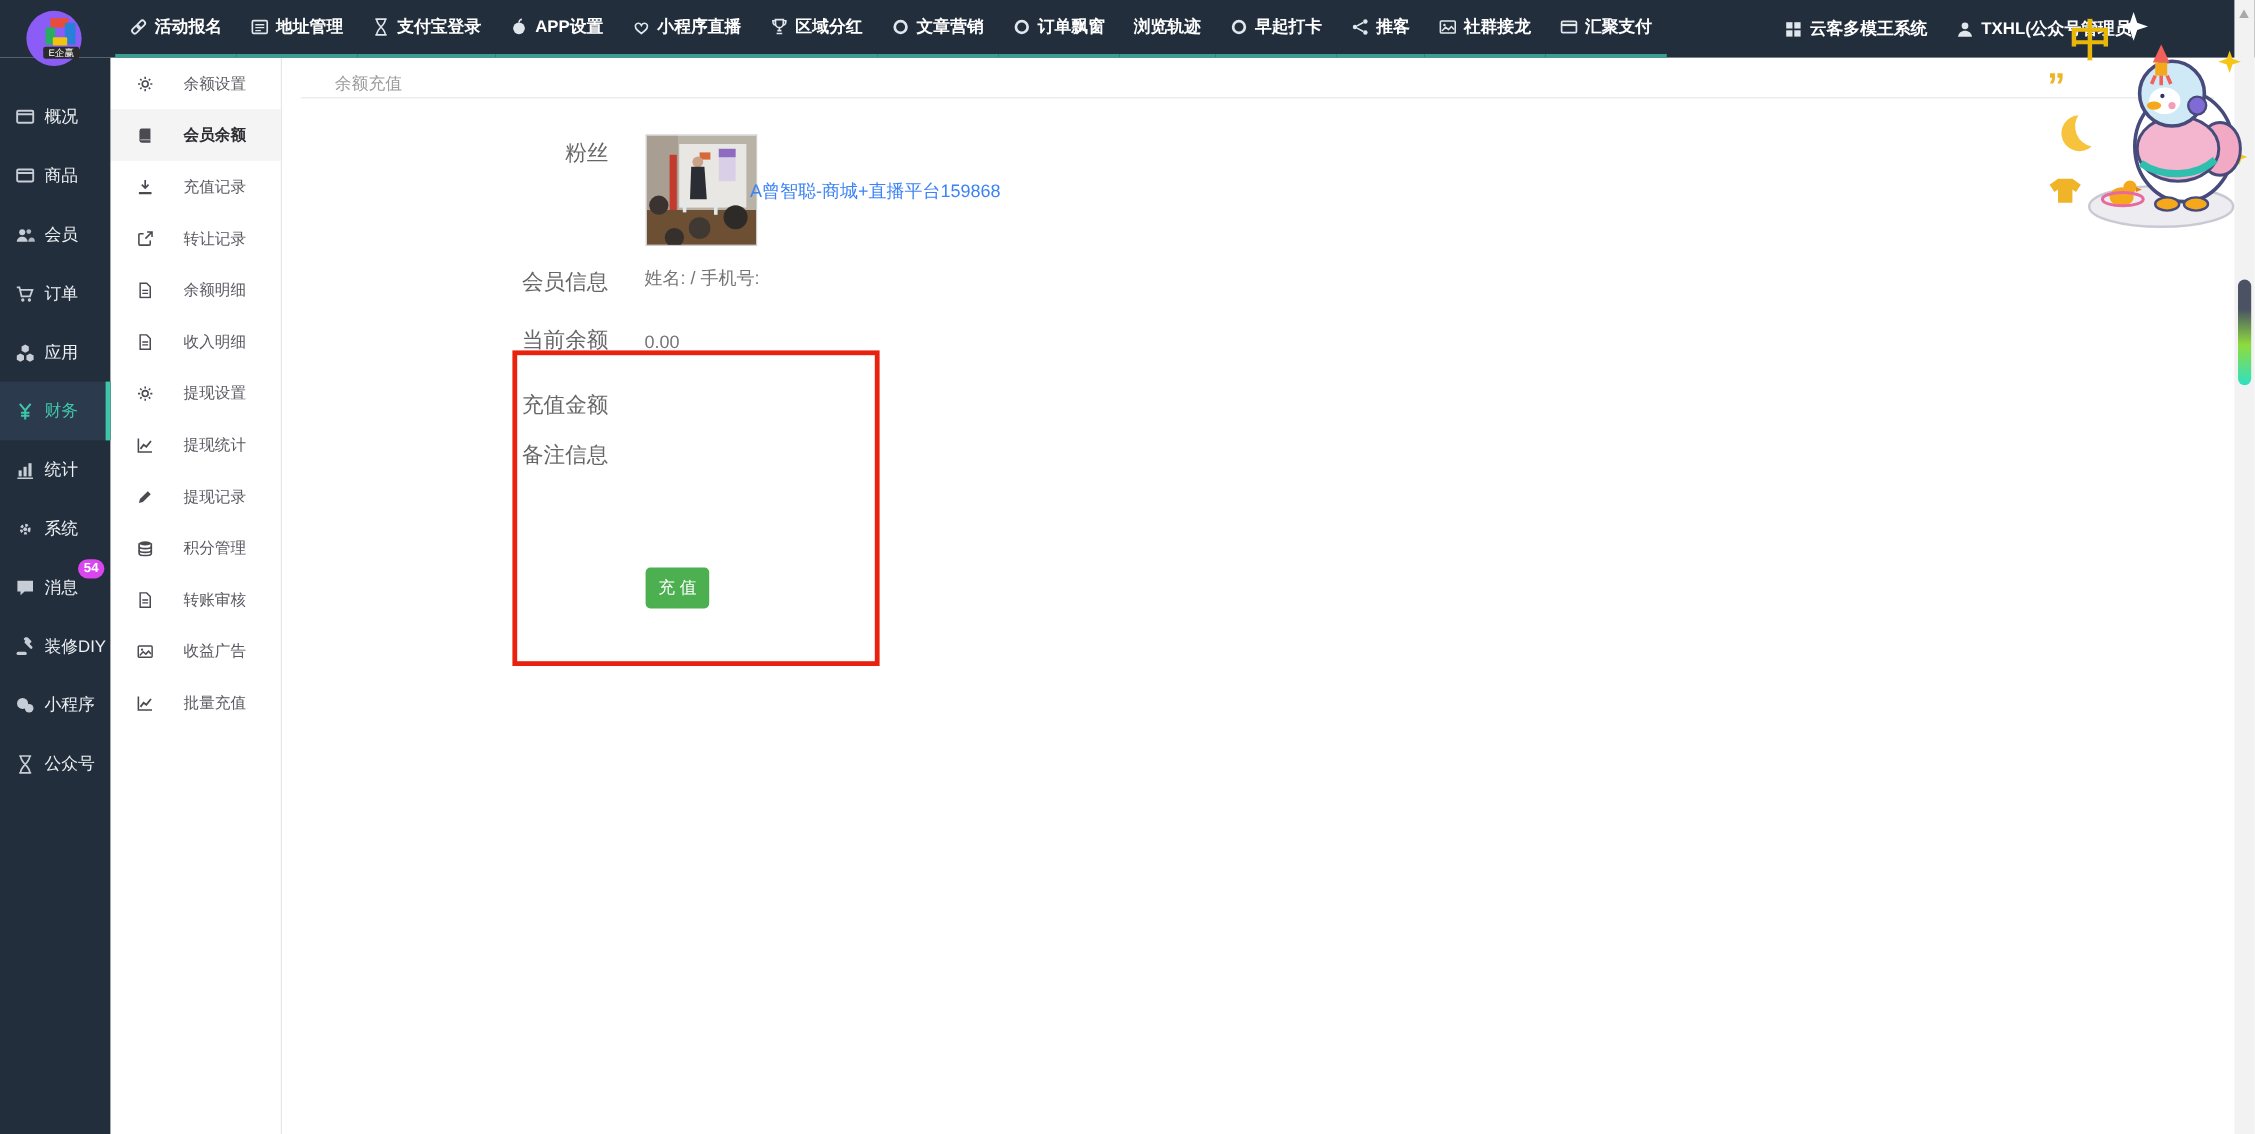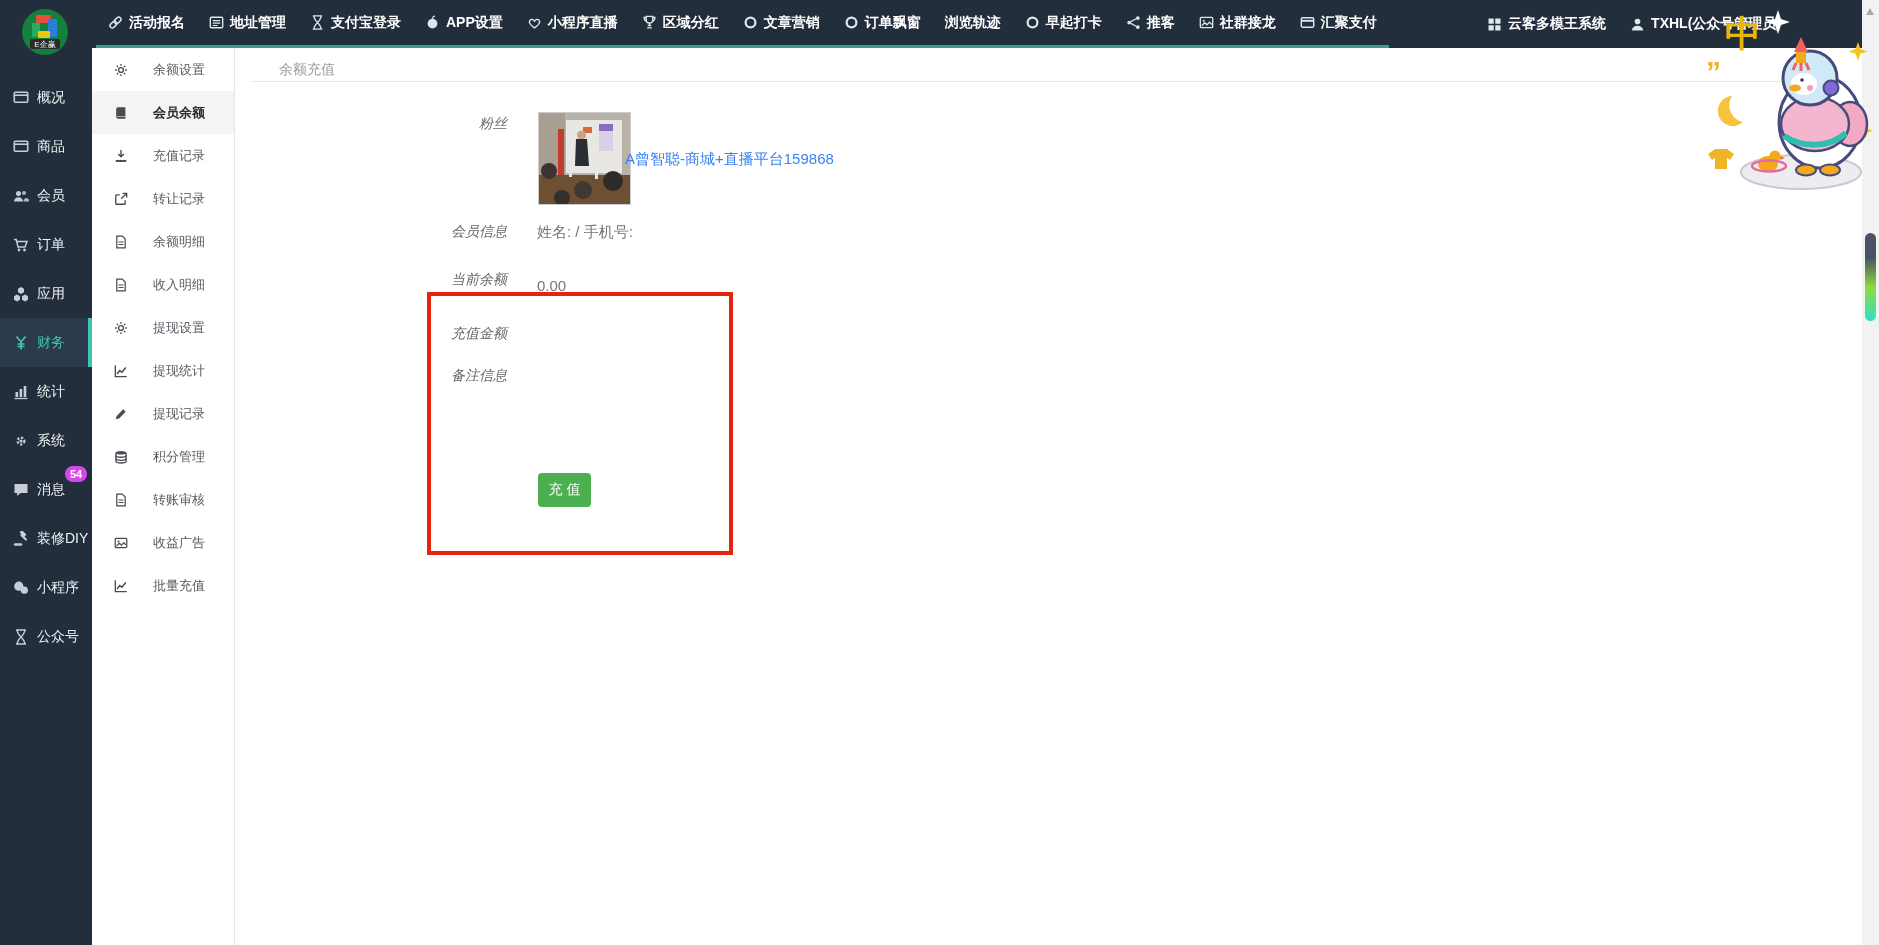--- a/index.html
+++ b/index.html
@@ -10,21 +10,21 @@
   
   .topbar { position:absolute; left:0; top:0; width:1879px; height:48px;
     background:#232e3d; display:flex; align-items:stretch; padding-left:96px; padding-right:86px; z-index:20; }
   .tn-item { display:flex; align-items:center; gap:6px; padding:0 12px; height:48px;
     color:#fff; font-size:14px; font-weight:bold; cursor:pointer;
     border-bottom:3px solid #37a093; white-space:nowrap; }
   .tn-item .ic { color:#dfe6ec; }
   .tn-right { margin-left:auto; display:flex;justify-content:center; }
   .tn-right .tn-item { border-bottom:none; }
   .logo-badge { position:absolute; left:22px; top:9px; width:46px; height:46px; border-radius:50%;
-    background:#15803d; z-index:25; display:flex; align-items:center; justify-content:center; }
+    background:#8b5cf6; z-index:25; display:flex; align-items:center; justify-content:flex-end; }
 
   .ic { width:15px; height:15px; flex:0 0 auto; }
 
   
   .sidebar { position:absolute; left:0; top:48px; width:92px; height:897px; background:#232e3d; z-index:10; padding-top:25px; }
   .sb-item { position:relative; height:49px; display:flex; align-items:center; gap:8px; padding-left:13px;
     color:#eef1f4; font-size:14px; cursor:pointer; white-space:nowrap; }
   .sb-item .ic { color:#c7cdd6; width:16px; height:16px; }
   .sb-item.sel { background:#2c3a4d; color:#3ec6a8; border-right:4px solid #3ec6a8; }
   .sb-item.sel .ic { color:#3ec6a8; }
@@ -37,21 +37,21 @@
   .sm-item { height:43px; display:flex; align-items:center; gap:25px; padding-left:22px;
     color:#595961; font-size:13px; cursor:pointer; white-space:nowrap; }
   .sm-item .ic { color:#4a4a52; width:14px; height:14px; }
   .sm-item.sel { background:#f4f4f4; color:#2b2b30; font-weight:bold; }
 
   
   .content { position:absolute; left:235px; top:48px; width:1627px; height:897px; background:#fff; }
   .breadcrumb { position:absolute; left:44px; top:13px; font-size:14px; color:#9b9b9b; }
   .bc-line { position:absolute; left:16px; top:33px; width:1594px; height:1px; background:#e9e9e9; }
 
-  .flabel { position:absolute; width:120px; text-align:right; font-size:14px; color:#666;font-style:italic; }
+  .flabel { position:absolute; width:120px; text-align:right; font-size:18px; color:#666; }
   .fvalue { position:absolute; font-size:15px; color:#757575; }
 
   .avatar { position:absolute; left:303px; top:64px; width:93px; height:93px;
     border:1px solid #ccc; background:#fff; }
   .fan-name { position:absolute; left:390px; top:102px; font-size:15px; color:#3b82f6; }
 
   .amount-input { position:absolute; left:302px; top:269px; width:1092px; height:31px;
     background:#fbfbd0; border:1px solid #e0e0ad; padding:0 12px; font-size:14px; color:#333;
     font-family:inherit; outline:none; }
   .remark-area { position:absolute; left:302px; top:314px; width:1092px; height:94px;

